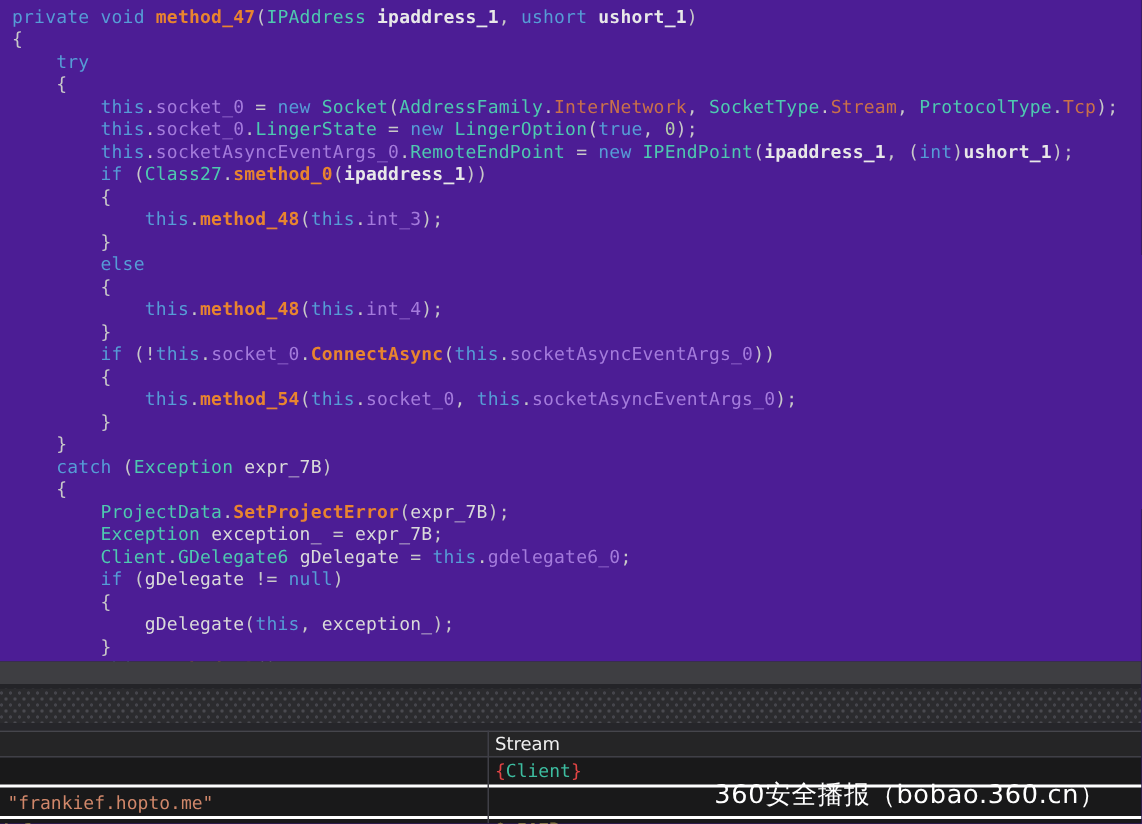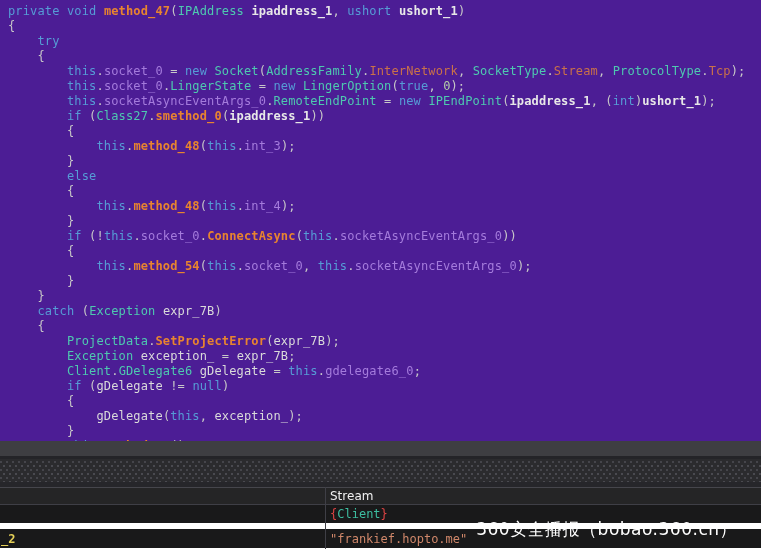--- a/index.html
+++ b/index.html
@@ -36,21 +36,21 @@
     font-size:12px;
   }
   .locals-header{
     height:16px;background:#252526;border-bottom:1px solid #3f3f46;
     position:relative;color:#f0f0f0;
   }
   .locals-header .hdr-label{
     position:absolute;left:330px;top:1px;font-family:"DejaVu Sans",sans-serif;
     font-size:12px;
   }
-  .lrow{display:flex;border-bottom:6px solid #ffffff;align-items:center;
+  .lrow{display:flex;border-bottom:2px solid #ffffff;align-items:center;
     font-family:"DejaVu Sans Mono",monospace;}
   .lrow.r1{height:18px;}
   .lrow.r2{height:19px;}
   .lrow.r3{height:12px;align-items:flex-start;}
   .lname{width:325px;padding-left:1px;box-sizing:border-box;overflow:hidden;white-space:nowrap;}
   .lval{padding-left:5px;white-space:nowrap;}
   .col-divider{
     position:absolute;left:325px;top:487px;height:62px;width:1px;background:#3f3f46;z-index:3;
   }
   
@@ -73,21 +73,20 @@
 <div class="locals">
   <div class="locals-header">
     <span class="hdr-label">Stream</span>
   </div>
   <div id="locals-rows">
       <div class="lrow r1">
         <div class="lname tk-chg"></div>
         <div class="lval"><span class="tk-red">{</span><span class="tk-teal">Client</span><span class="tk-red">}</span></div>
       </div>
       <div class="lrow r2">
-        <div class="lname tk-chg">_2</div>
         <div class="lval"><span class="tk-str">"frankief.hopto.me"</span></div>
       </div>
       <div class="lrow r3">
         <div class="lname tk-chg">t_1</div>
         <div class="lval"><span class="tk-chg">0x5AEB</span></div>
       </div>
     </div>
 </div>
 <div class="col-divider"></div>
 

